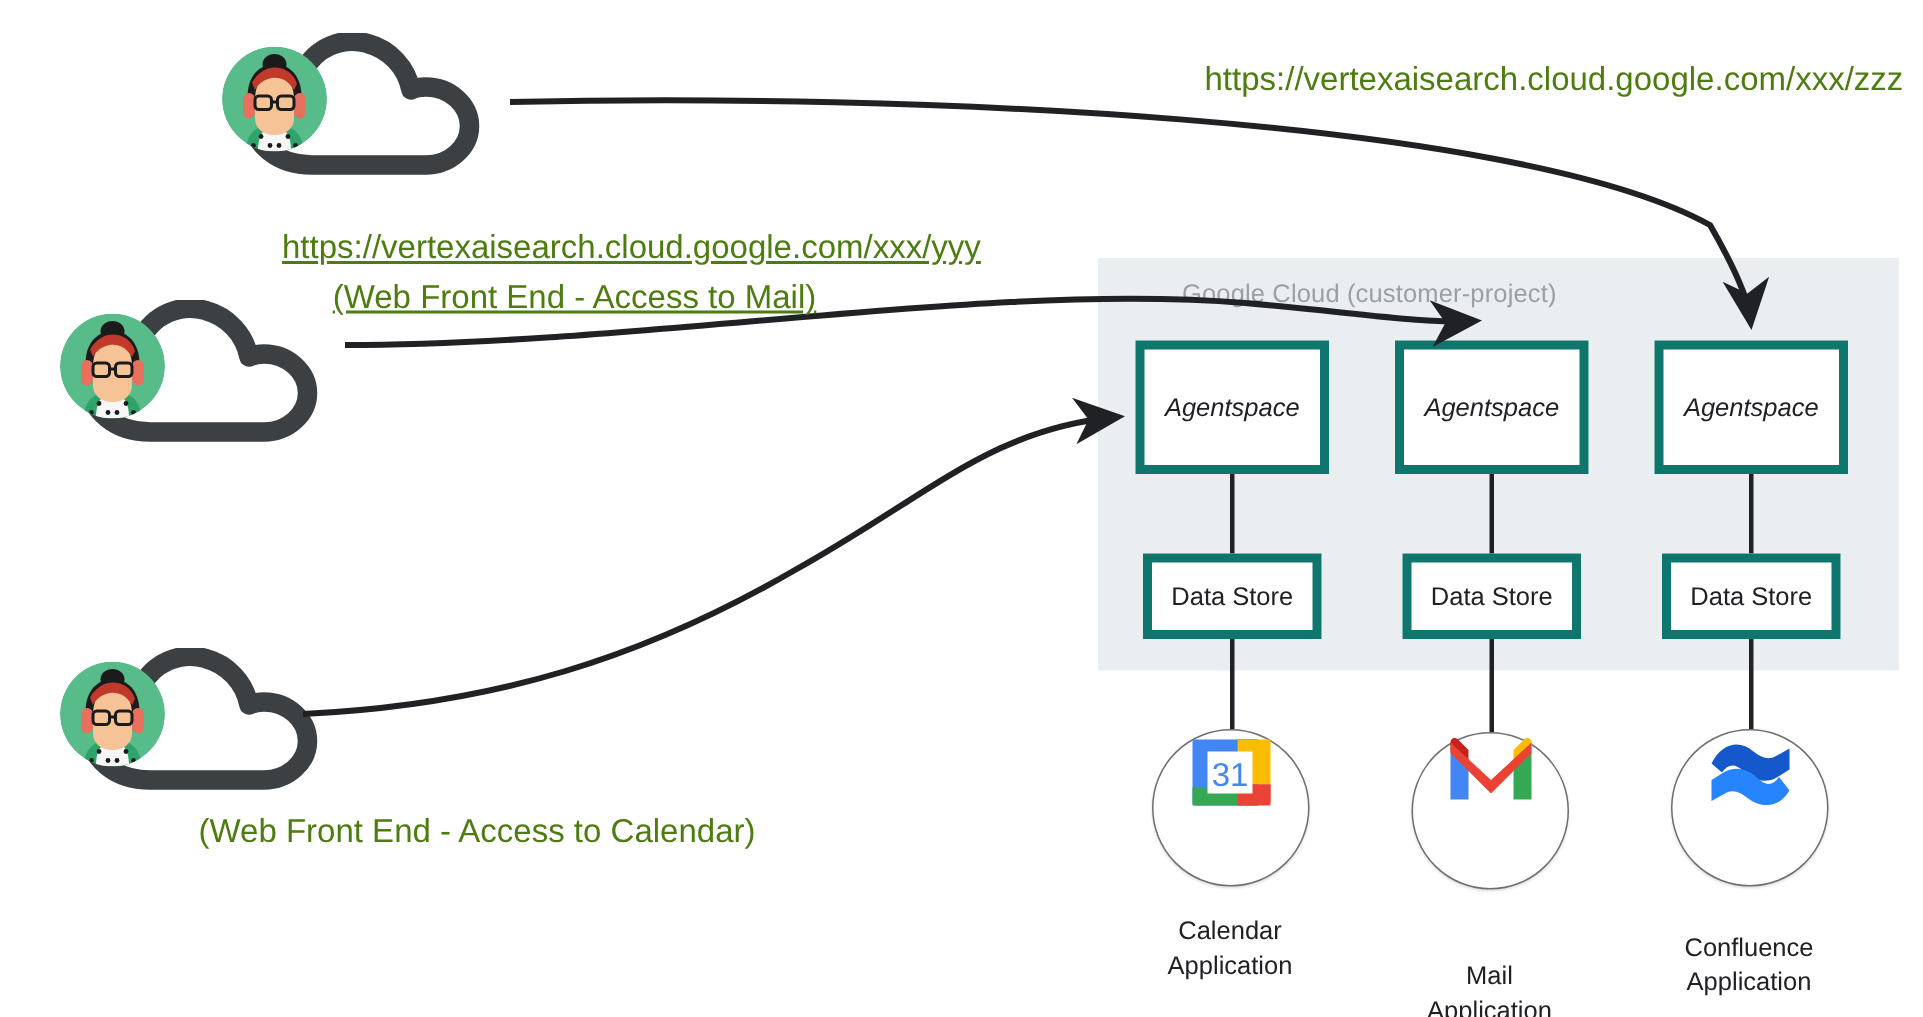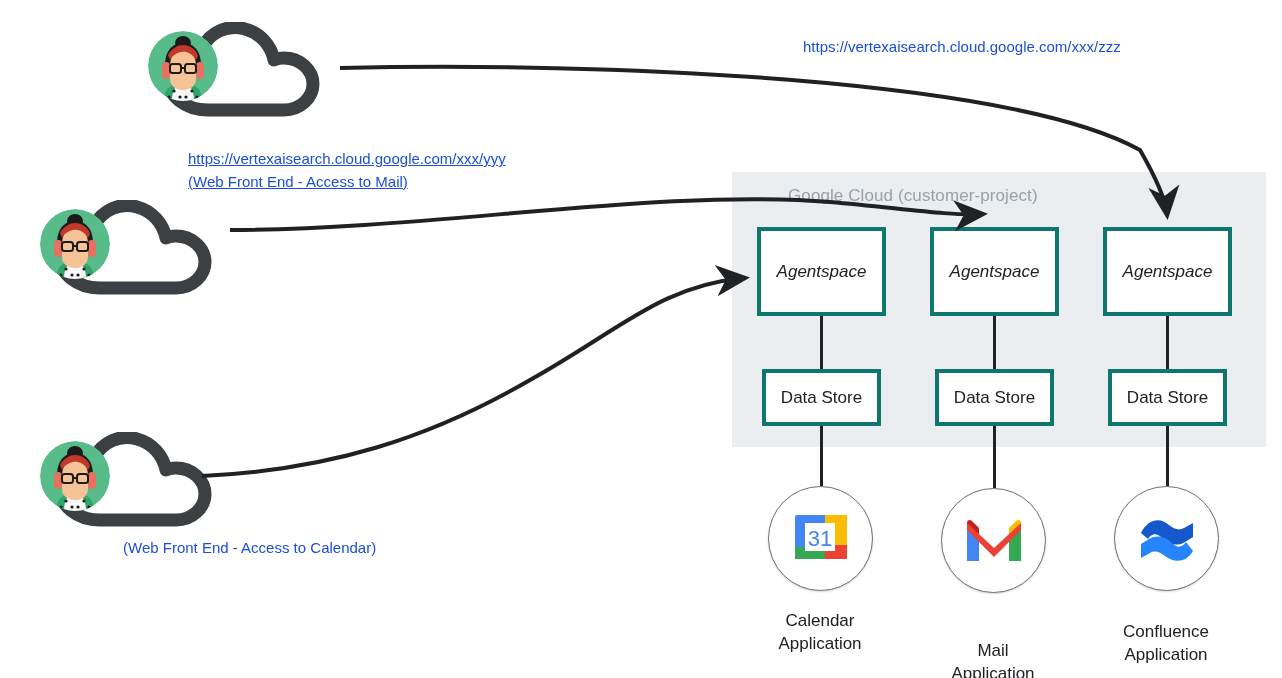--- a/index.html
+++ b/index.html
@@ -27,21 +27,21 @@
     position: absolute;
     color: #9aa0a6;
     font-size: 17px;
     letter-spacing: .1px;
     white-space: nowrap;
   }
   
   .node-box {
     position: absolute;
     background: #ffffff;
-    border: 4px solid #0f766e;
+    border: 6px solid #0f766e;
     box-sizing: border-box;
     display: flex;
     align-items: center;
     justify-content: center;
     text-align: center;
   }
   .node-box .node-label {
     font-size: 17px;
     color: #202124;
     white-space: nowrap;
@@ -56,21 +56,20 @@
     background: #202124;
   }
   
   .app-circle {
     position: absolute;
     border-radius: 50%;
     background: #ffffff;
     border: 1.5px solid #6b6f73;
     box-sizing: border-box;
     display: flex;
-    align-items: center;
     justify-content: center;
     box-shadow: 0 1px 2px rgba(0,0,0,.15);
   }
   .app-caption {
     position: absolute;
     text-align: center;
     font-size: 17px;
     line-height: 1.35;
     color: #202124;
     white-space: nowrap;
@@ -81,23 +80,24 @@
   }
   .actor-avatar {
     position: absolute;
     border-radius: 50%;
     overflow: hidden;
     z-index: 3;
   }
   
   .url-caption {
     position: absolute;
-    font-size: 15px;
+    text-align: center;
+    font-size: 22px;
     line-height: 1.5;
-    color: #1d4ed8;
+    color: #4d7c0f;
     white-space: nowrap;
   }
   .url-caption .u-line2 { display: block; }
   svg.overlay {
     position: absolute;
     left: 0; top: 0;
     width: 1282px;
     height: 678px;
     pointer-events: none;
   }

